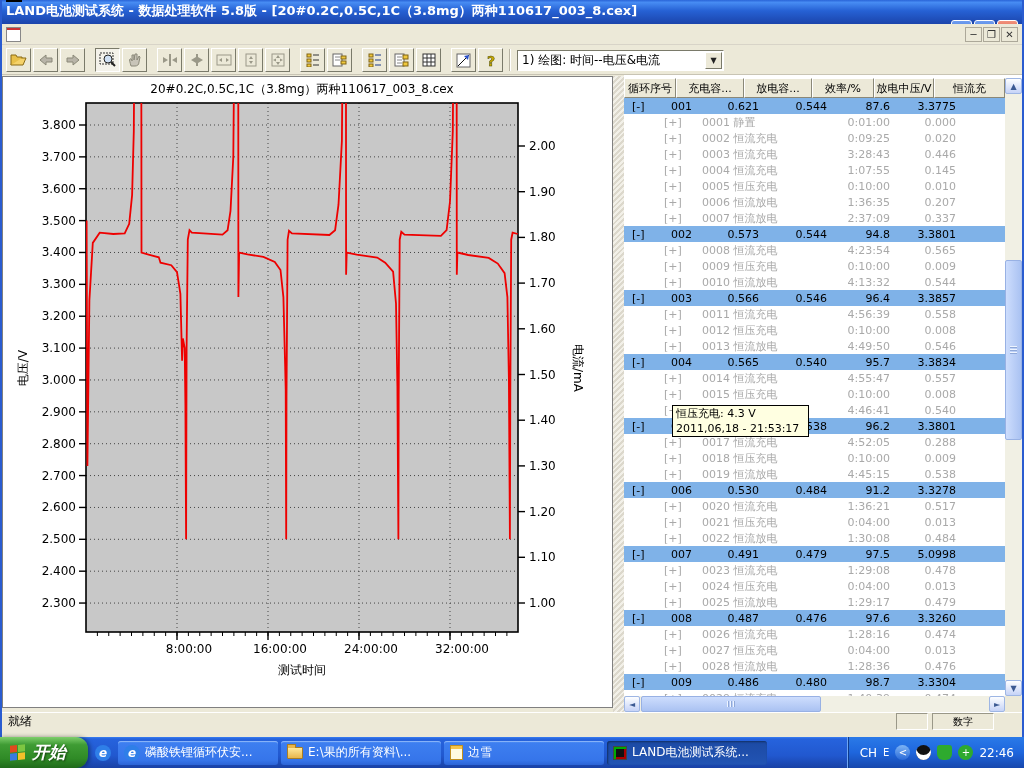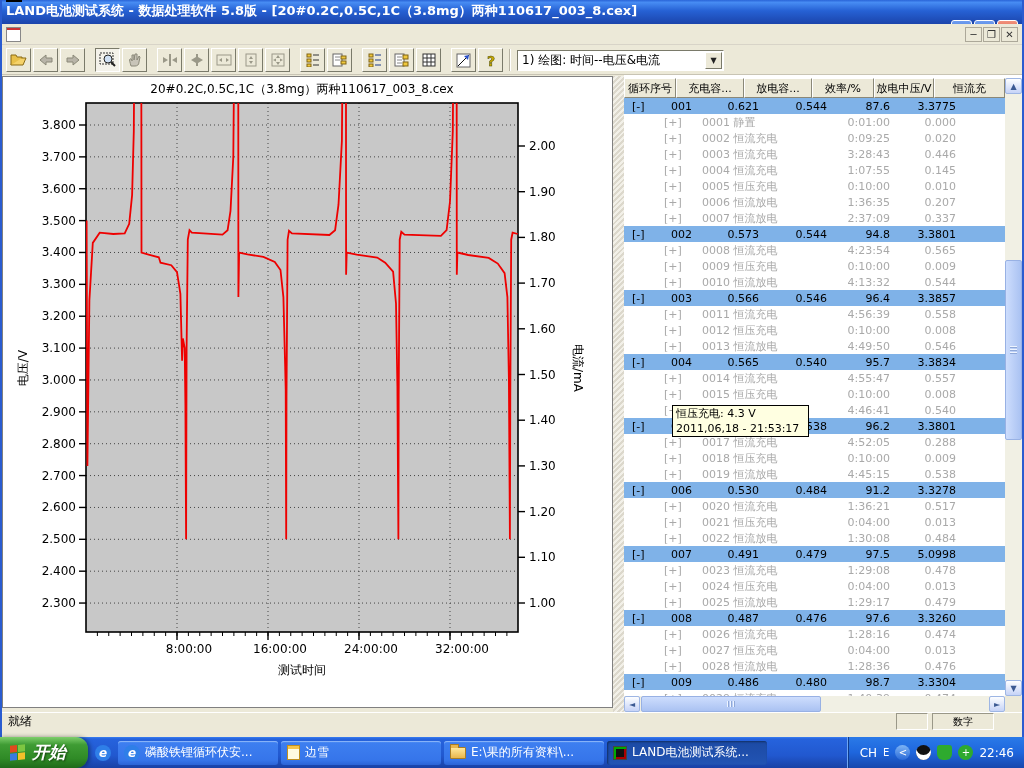--- a/index.html
+++ b/index.html
@@ -796,26 +796,26 @@
   </div>
   <div class="ql">
       <div class="ie-ico">e</div>
     </div>
   <span id="task-buttons" style="display:flex">
       <div class="task">
         <div class="ie-ico">e</div>
         <span>磷酸铁锂循环伏安...</span>
       </div>
       <div class="task">
+        <div class="fold-ico"></div>
+        <span>E:\果的所有资料\...</span>
+      </div>
+      <div class="task">
         <div class="note-ico"></div>
         <span>边雪</span>
-      </div>
-      <div class="task">
-        <div class="fold-ico"></div>
-        <span>E:\果的所有资料\...</span>
       </div>
       <div class="task active">
         <div class="land-ico"></div>
         <span>LAND电池测试系统...</span>
       </div>
     </span>
   <div id="tray">
     <span>CH</span>
     <span style="font-size:10px">E</span>
     <div class="tray-ico" style="background:linear-gradient(180deg,#7db4f5,#2a6ad8)">&lt;</div>

